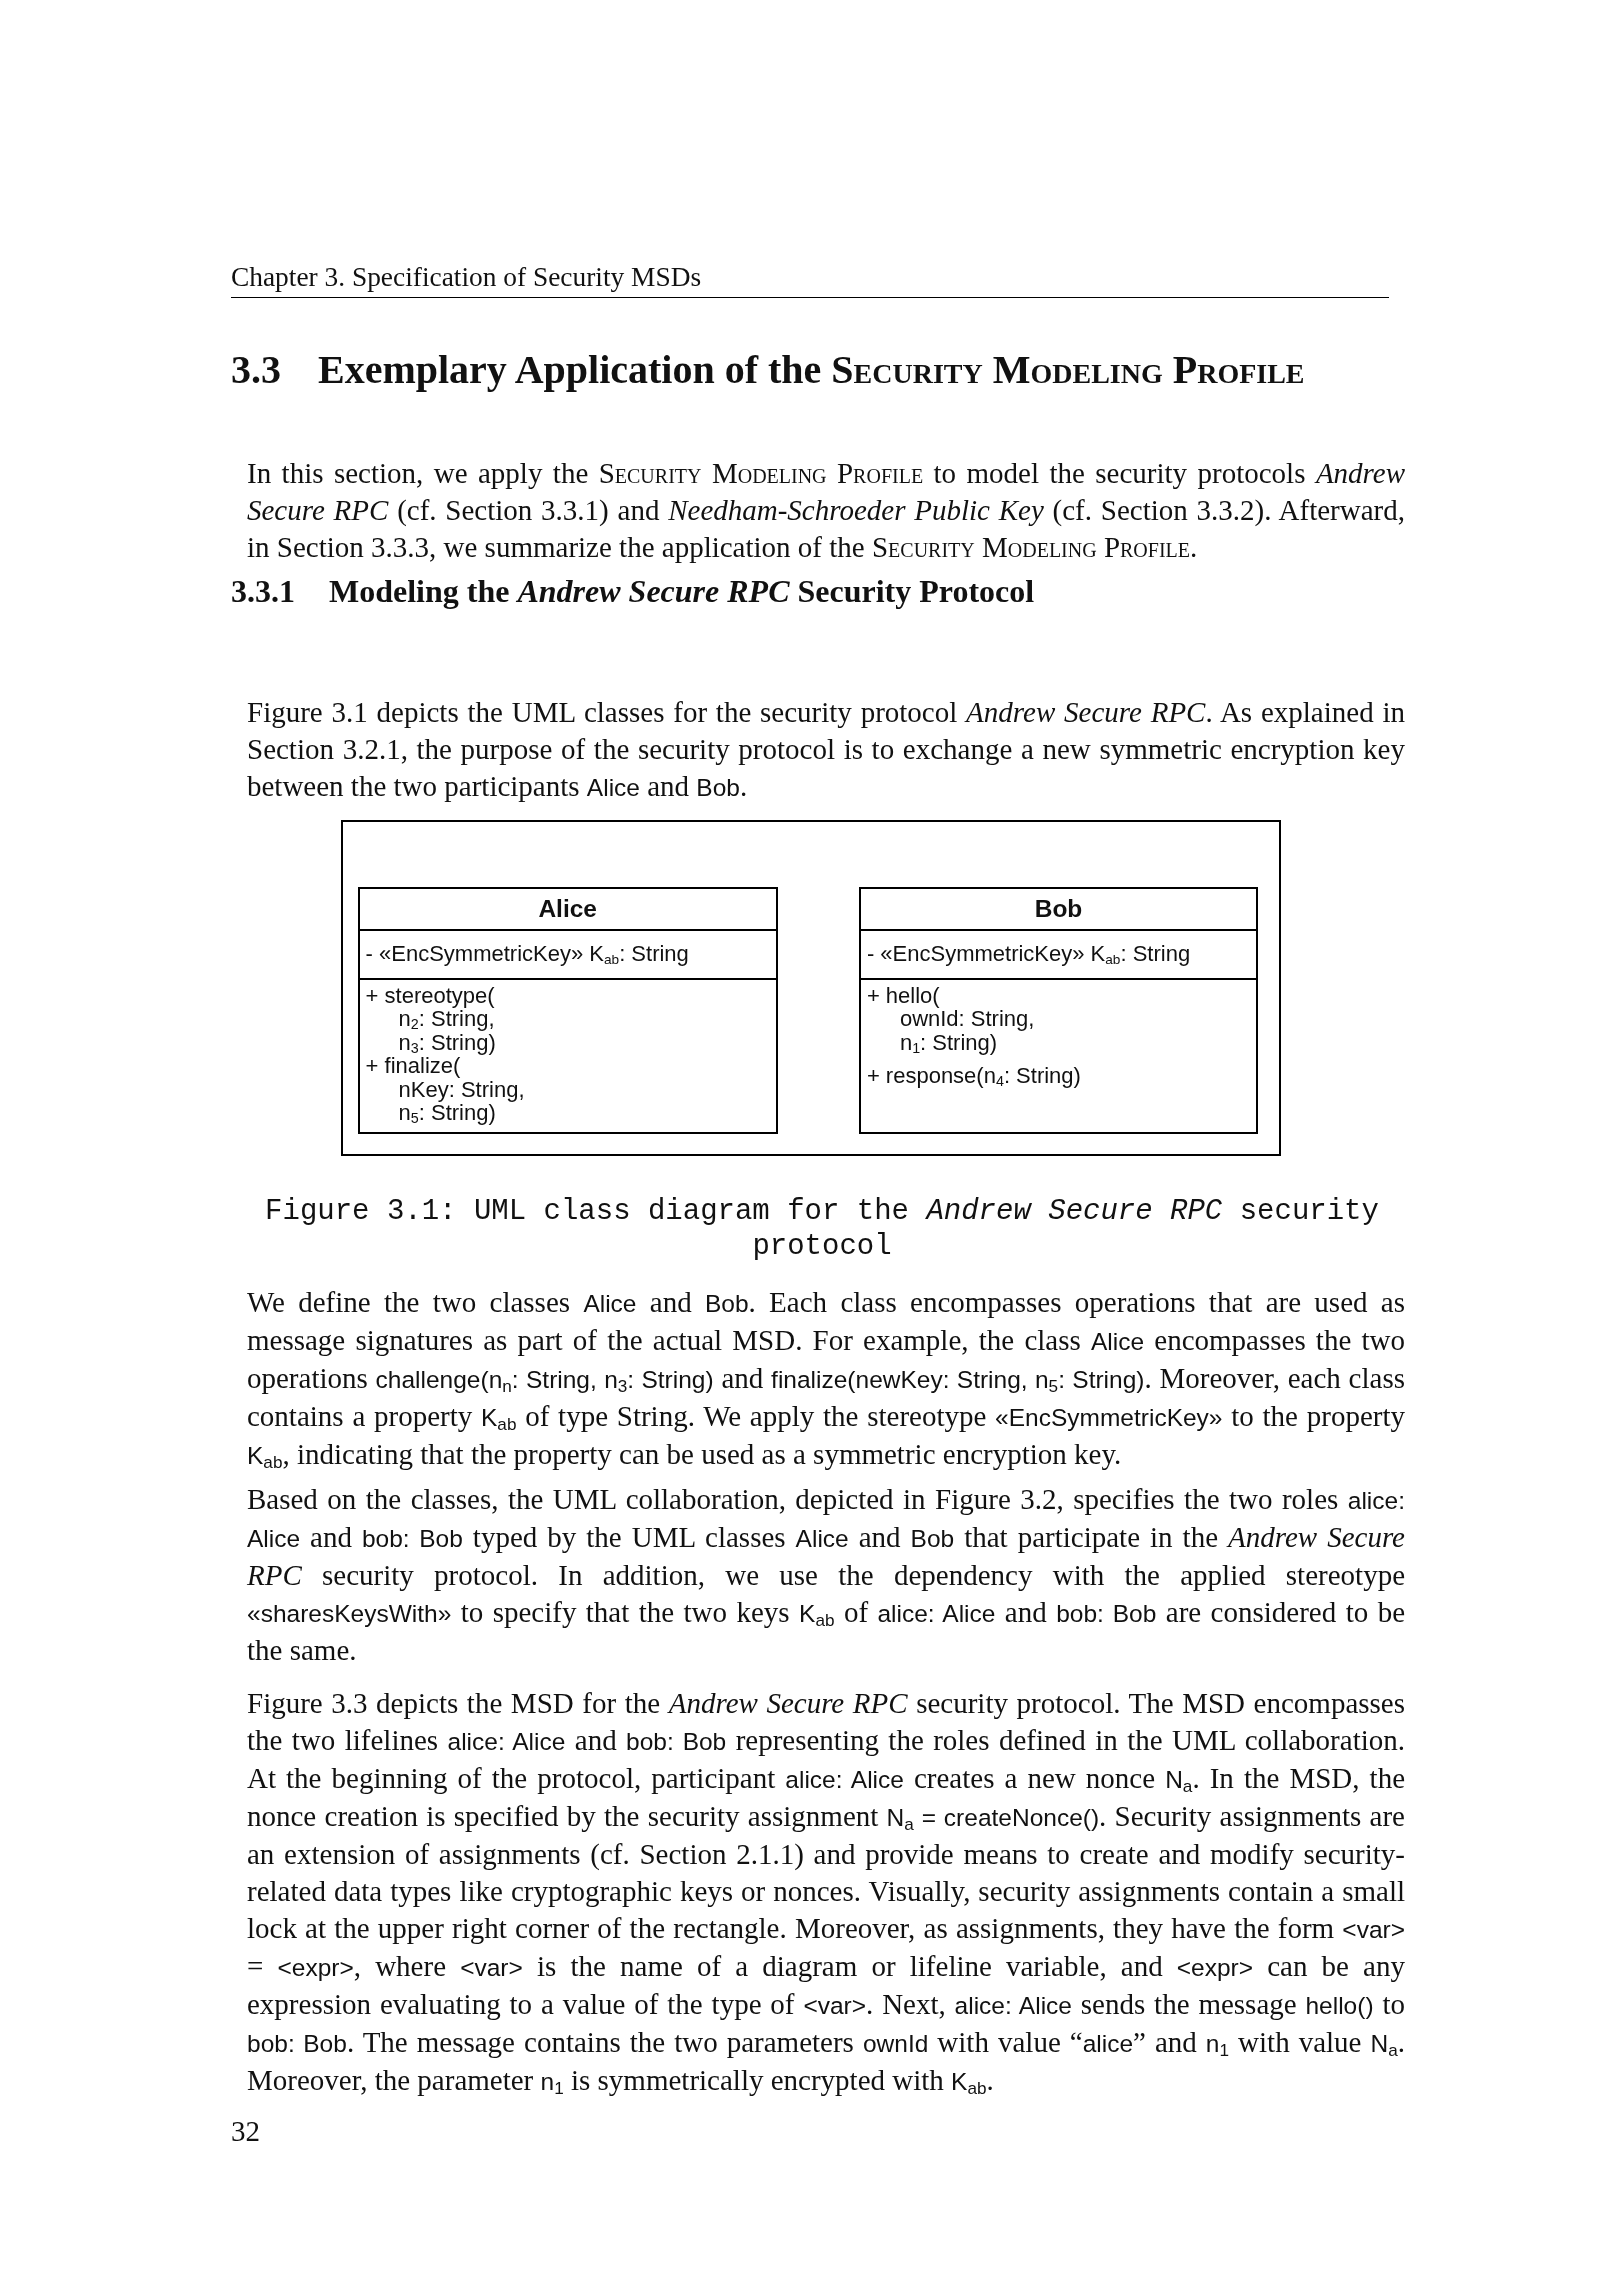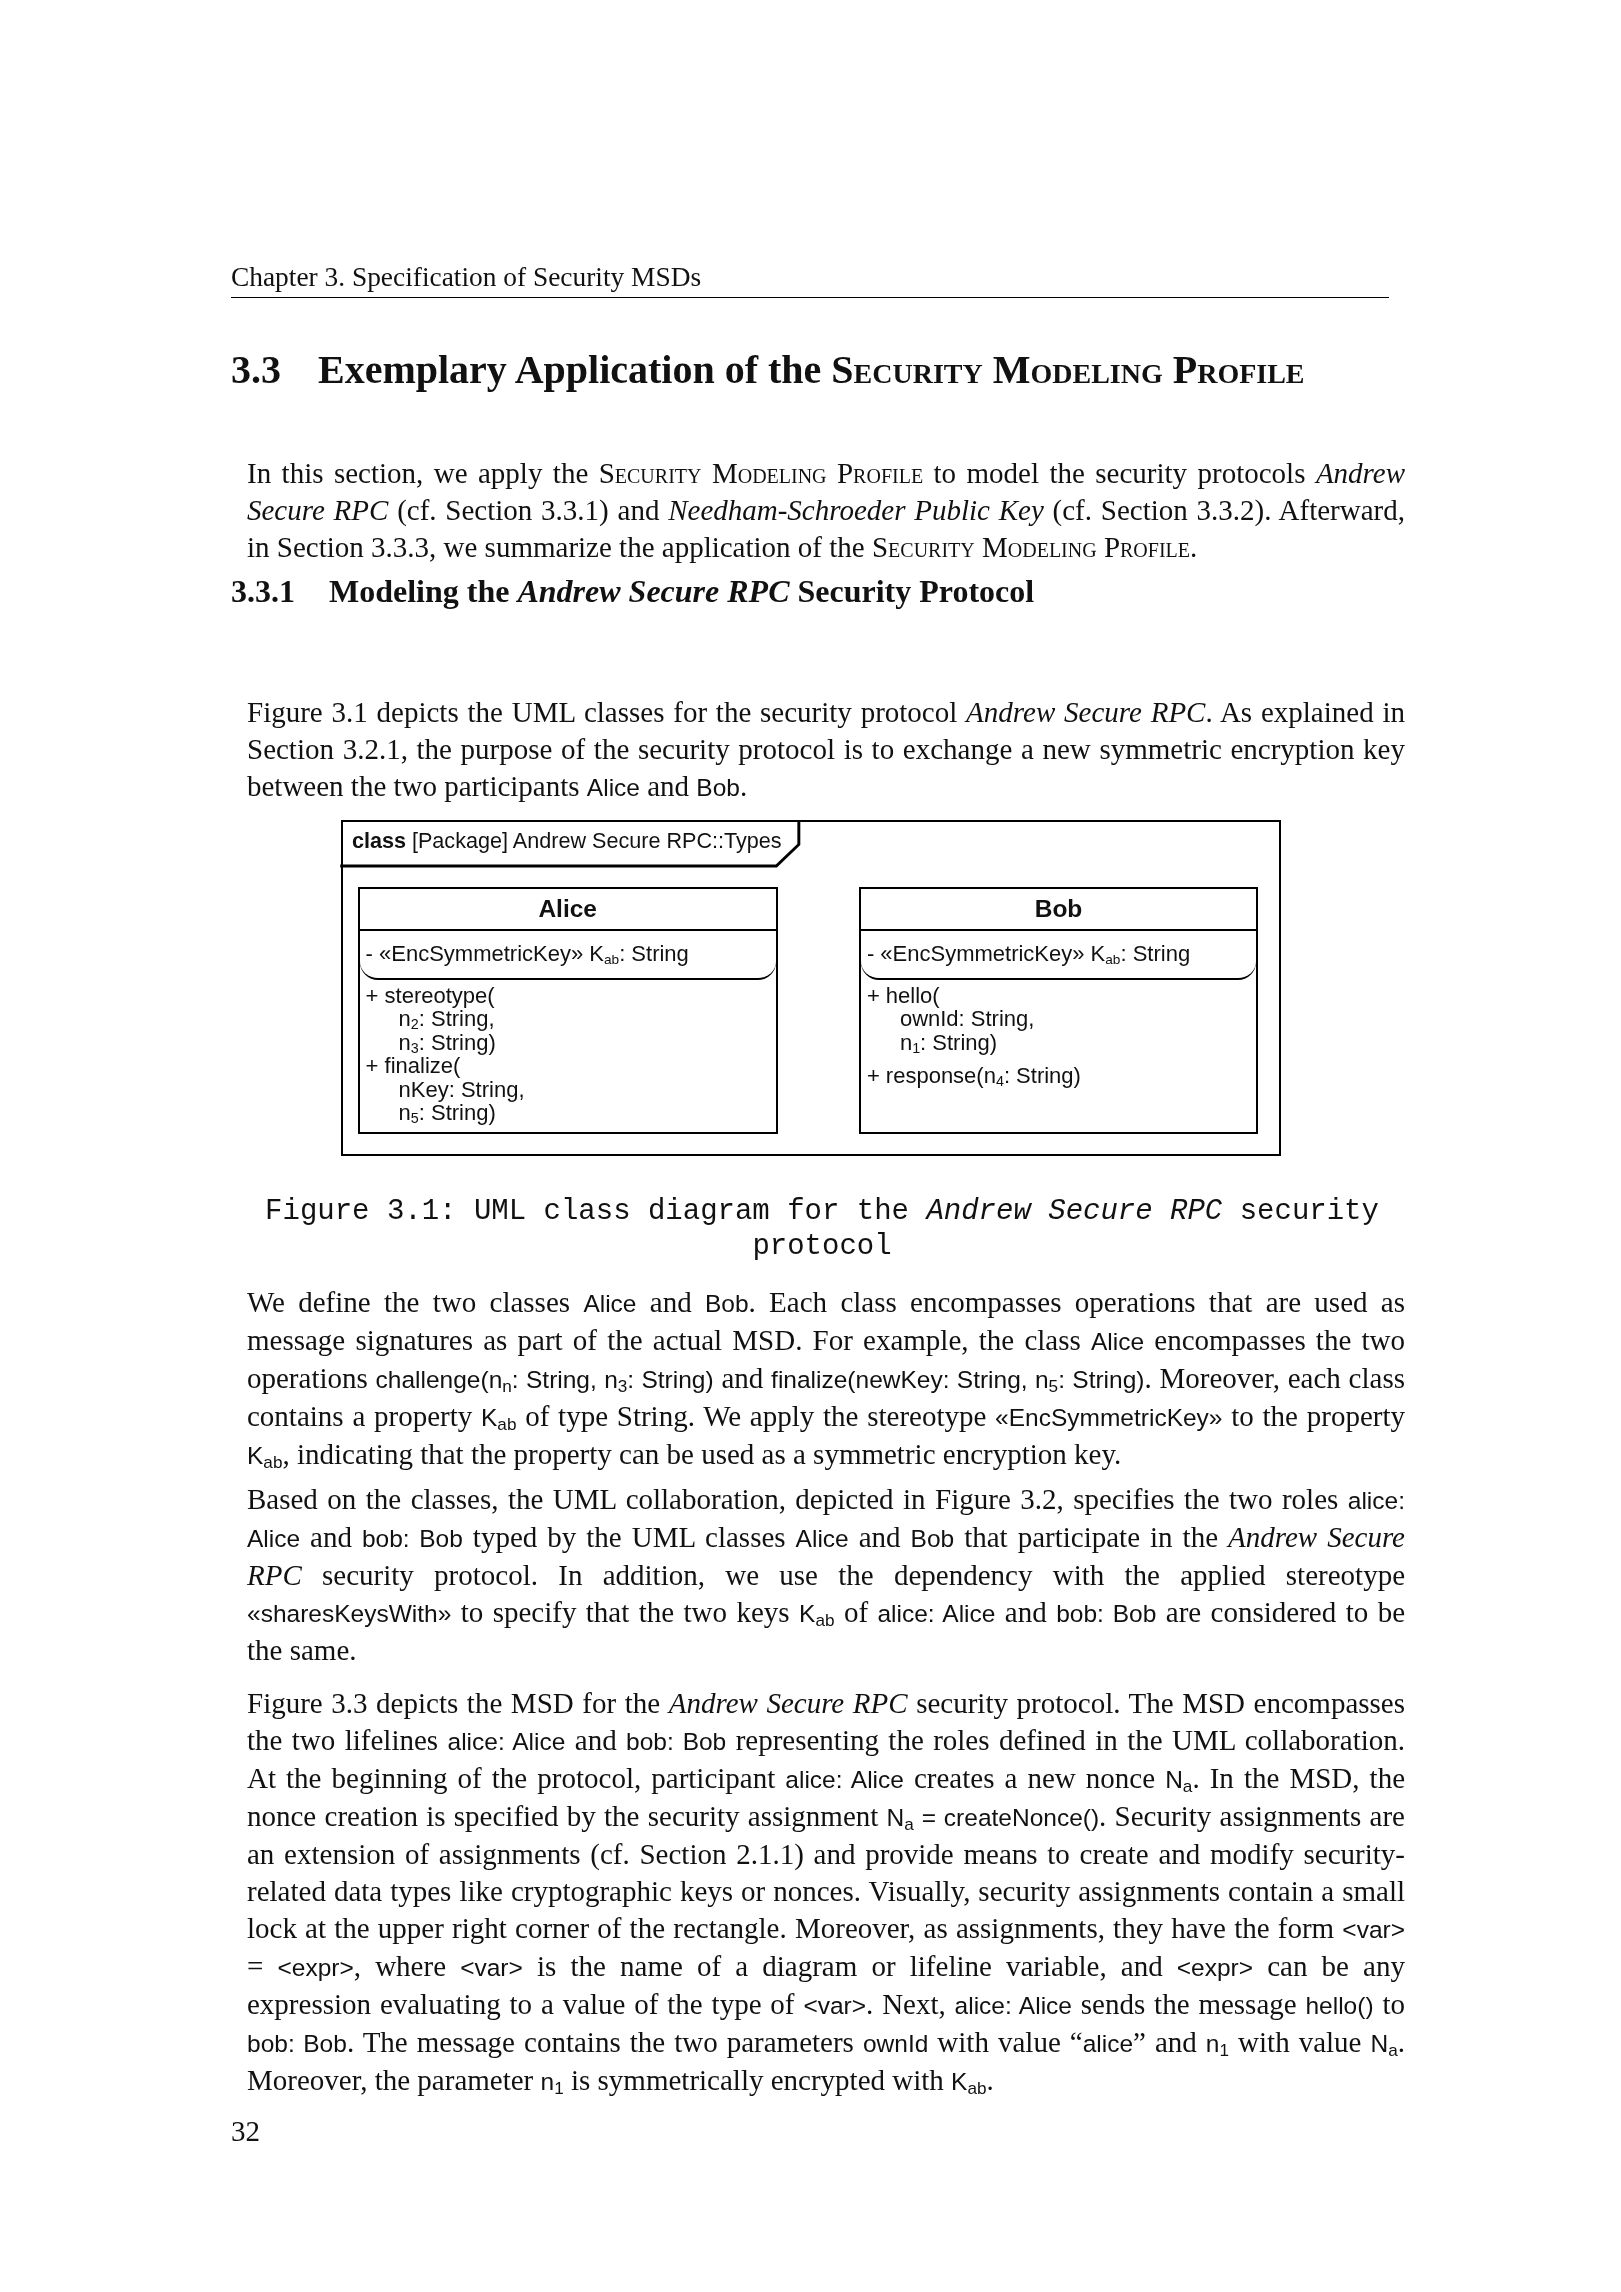--- a/index.html
+++ b/index.html
@@ -46,21 +46,21 @@
   .frame-tab-label b { font-weight: bold; }
   .uml-class {
     position: absolute; border: 2.5px solid #000; box-sizing: border-box; background: #fff;
   }
   .uml-name {
     height: 42px; border-bottom: 2.5px solid #000; box-sizing: border-box;
     text-align: center; font-weight: bold; font-size: 24.5px; line-height: 39px;
   }
   .uml-attrs {
     height: 49px; border-bottom: 2.5px solid #000; box-sizing: border-box;
-    padding-left: 5.9px; font-size: 22px; line-height: 45px; white-space: nowrap; border-radius: 18px;
+    padding-left: 5.9px; font-size: 22px; line-height: 45px; white-space: nowrap;
   }
   .uml-ops { padding: 3.9px 5.9px 0 5.9px; font-size: 22px; line-height: 23.5px; white-space: pre; }
   .uml-ops .indent { padding-left: 33px; }
   .uml-ops sub { font-size: 0.65em; vertical-align: -0.2em; }
   .uml-attrs sub { font-size: 0.62em; vertical-align: -0.2em; }
   .caption {
     position: absolute; left: 12px; top: 1194px; width: 1158px; text-align: center;
     font-size: 29px; line-height: 35px; font-family: Liberation Mono, monospace;
   }
   .page-number { position: absolute; left: 0; top: 2114px; font-size: 29px; line-height: 35px; }
@@ -74,26 +74,20 @@
 
   <h2 class="section"><span class="num">3.3</span><span>Exemplary Application of the </span><span class="sc">Security Modeling Profile</span></h2>
 
   <p class="para" style="top:439px;"><span>In this section, we apply the </span><span class="sc">Security Modeling Profile</span><span> to model the security protocols </span><i>Andrew Secure RPC</i><span> (cf. Section 3.3.1) and </span><i>Needham-Schroeder Public Key</i><span> (cf. Section 3.3.2). Afterward, in Section 3.3.3, we summarize the application of the </span><span class="sc">Security Modeling Profile</span><span>.</span></p>
 
   <h3 class="subsection"><span class="num">3.3.1</span><span>Modeling the </span><i>Andrew Secure RPC</i><span> Security Protocol</span></h3>
 
   <p class="para" style="top:678px;"><span>Figure 3.1 depicts the UML classes for the security protocol </span><i>Andrew Secure RPC</i><span>. As explained in Section 3.2.1, the purpose of the security protocol is to exchange a new symmetric encryption key between the two participants </span><span class="sf">Alice</span><span> and </span><span class="sf">Bob</span><span>.</span></p>
 
   <div class="figure-frame sans">
-    <div class="frame-tab">
-      <svg width="461" height="49" viewBox="0 0 470 50">
-        <polyline points="0,48 445,48 468,26 468,1.5" fill="none" stroke="#000" stroke-width="3"></polyline>
-      </svg>
-      <div class="frame-tab-label"><b>class</b><span> [Package] Andrew Secure RPC::Types</span></div>
-    </div>
 
     <div class="uml-class" style="left:14.7px; top:65px; width:420px; height:247px;">
       <div class="uml-name">Alice</div>
       <div class="uml-attrs"><span>- «EncSymmetricKey» K</span><sub>ab</sub><span>: String</span></div>
       <div class="uml-ops"><div><span>+ stereotype(</span></div><div class="indent"><span>n</span><sub>2</sub><span>: String,</span></div><div class="indent"><span>n</span><sub>3</sub><span>: String)</span></div><div><span>+ finalize(</span></div><div class="indent"><span>nKey: String,</span></div><div class="indent"><span>n</span><sub>5</sub><span>: String)</span></div></div>
     </div>
 
     <div class="uml-class" style="left:516px; top:65px; width:399px; height:247px;">
       <div class="uml-name">Bob</div>
       <div class="uml-attrs"><span>- «EncSymmetricKey» K</span><sub>ab</sub><span>: String</span></div>

